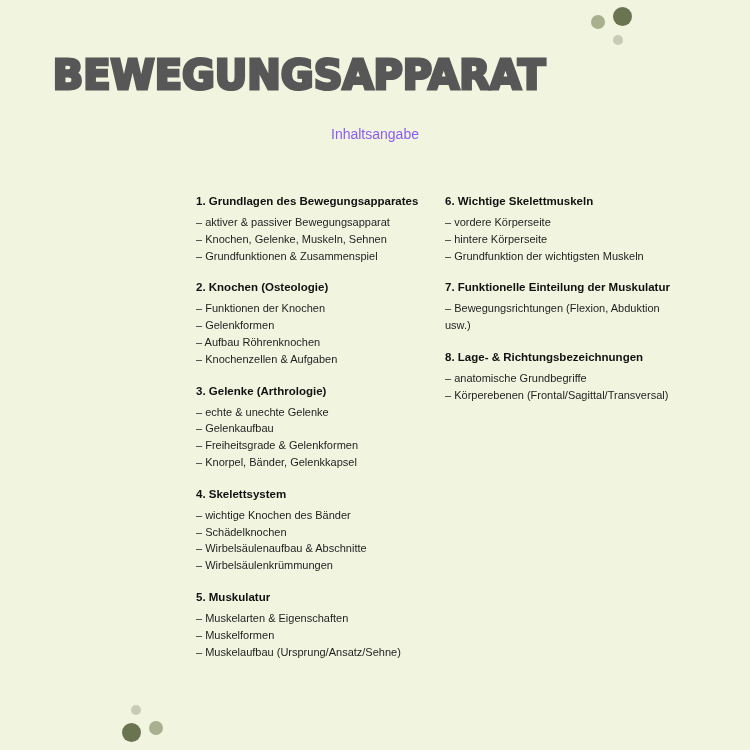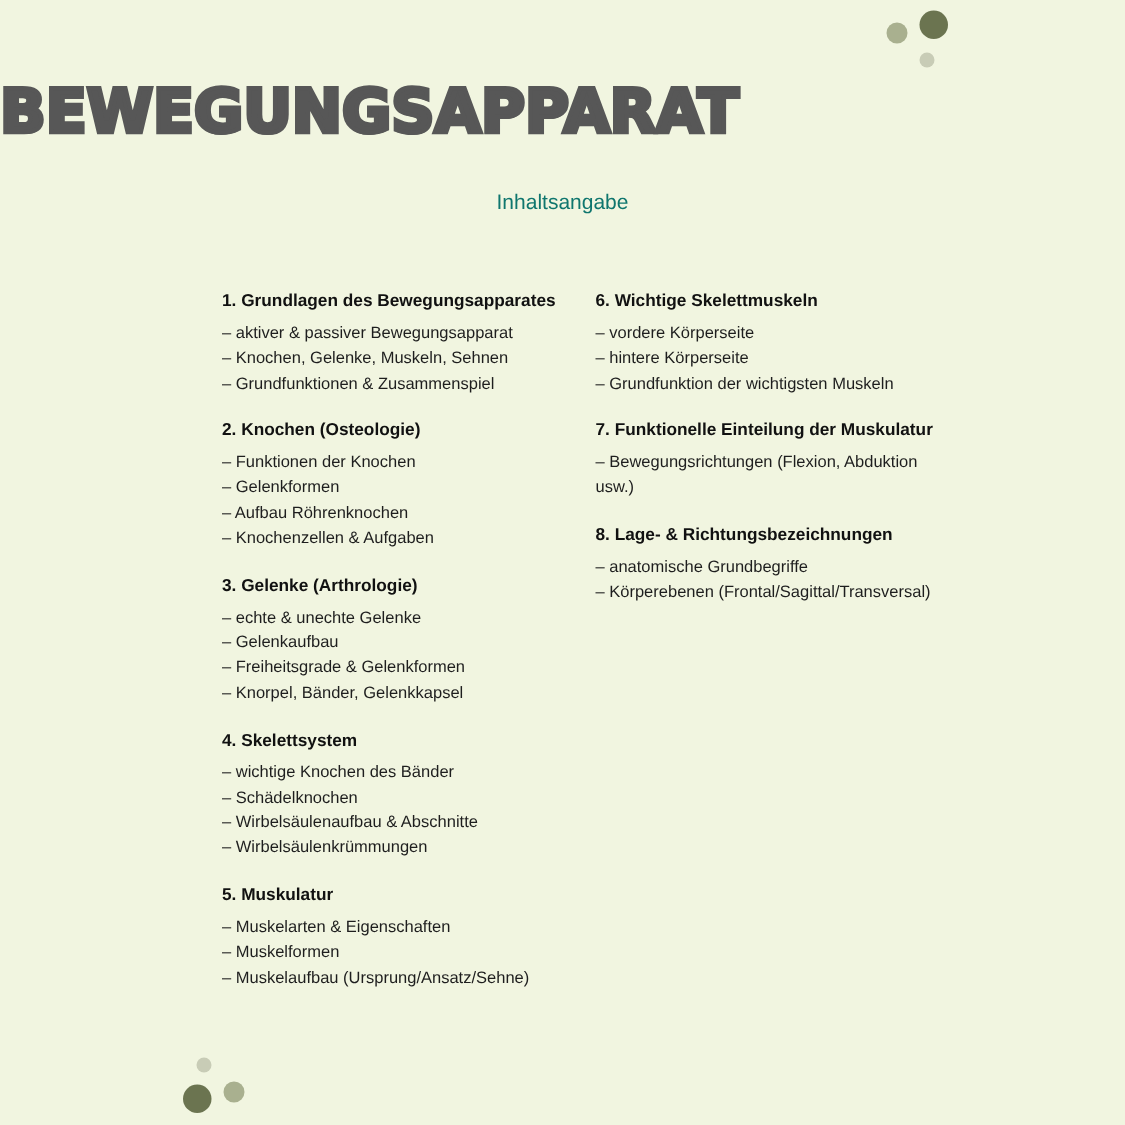--- a/index.html
+++ b/index.html
@@ -1,20 +1,20 @@
 <!DOCTYPE html>
 <html><head>
 <meta charset="utf-8">
 <style>
   html, body { margin:0; padding:0; }
   body { width:750px; height:750px; background:#f1f5e0; position:relative; overflow:hidden; font-family:"Liberation Sans", sans-serif; color:#1a1a1a; }
   .dot { position:absolute; border-radius:50%; }
-  .title { position:absolute; left:0; width:598px; top:52px; text-align:left; font-family:"DejaVu Sans", sans-serif; font-weight:bold; font-size:40px; color:#575757; letter-spacing:0px; -webkit-text-stroke:3px #575757; text-shadow:0 1px 0 #444; }
-  .subtitle { position:absolute; left:0; width:750px; top:126px; text-align:center; font-size:14px; color:#0f766e; }
-  .col { position:absolute; top:195px; }
+  .title { position:absolute; left:0; width:598px; top:52px; text-align:center; font-family:"DejaVu Sans", sans-serif; font-weight:bold; font-size:40px; color:#575757; letter-spacing:0px; -webkit-text-stroke:3px #575757; text-shadow:0 1px 0 #444; }
+  .subtitle { position:absolute; left:0; width:750px; top:126px; text-align:center; font-size:14px; color:#8b5cf6; }
+  .col { position:absolute; top:195px;margin-left:48px; }
   .col.left { left:148px; width:240px; }
   .col.right { left:397px; width:240px; }
   .section { margin-bottom:17px; }
   .section h3 { margin:0 0 7px 0; font-size:11.5px; font-weight:bold; color:#111; }
   .section .item { font-size:11px; line-height:16.8px; color:#1e1e1e; }
 </style>
 </head>
 <body>
 
 <div class="dot" style="left:591px;top:15px;width:14px;height:14px;background:#a9b08f;"></div>

